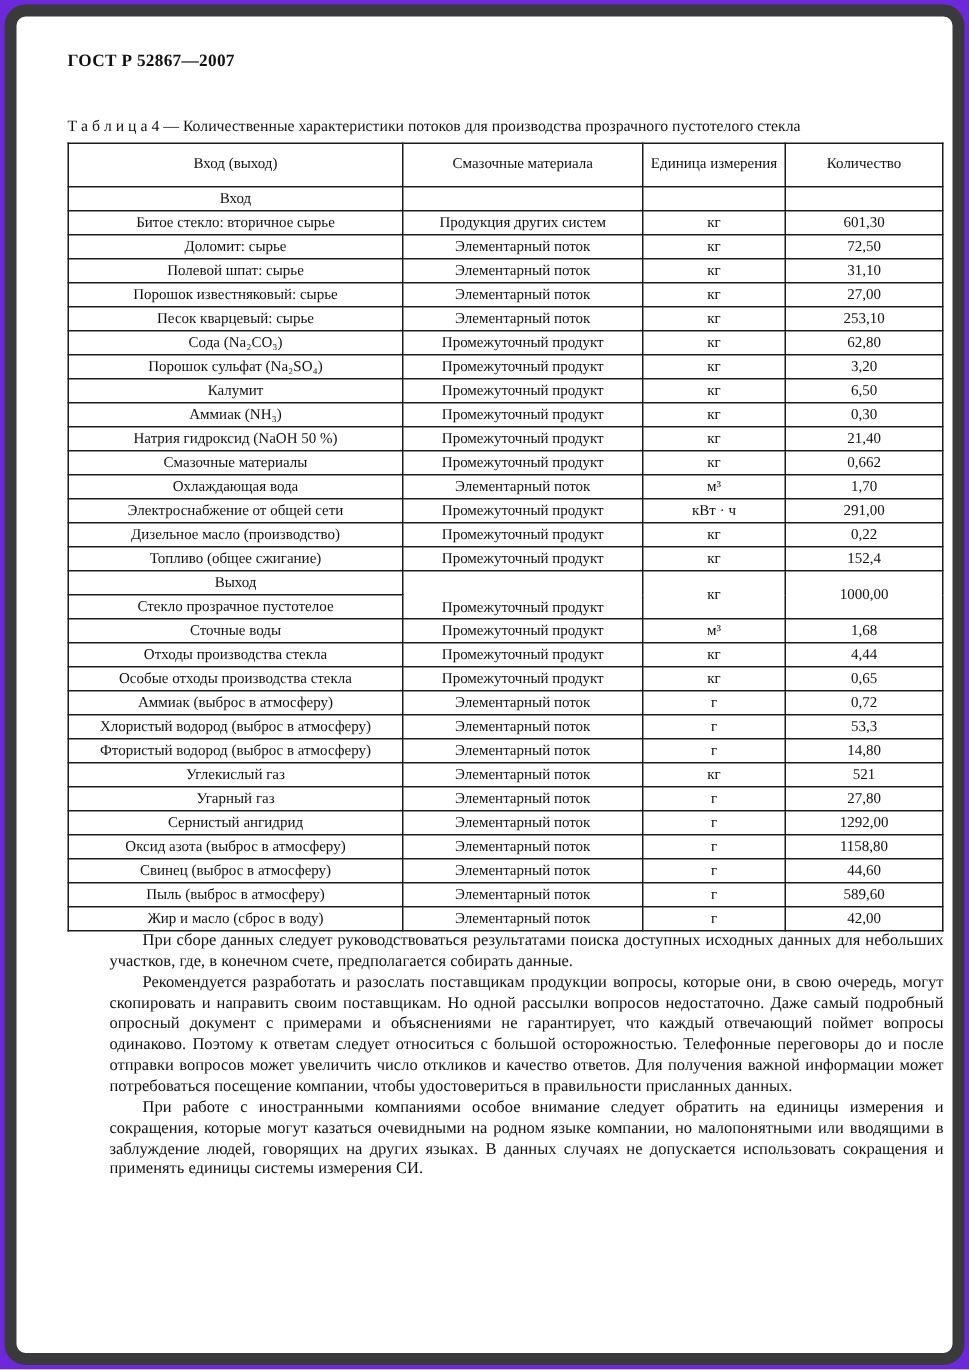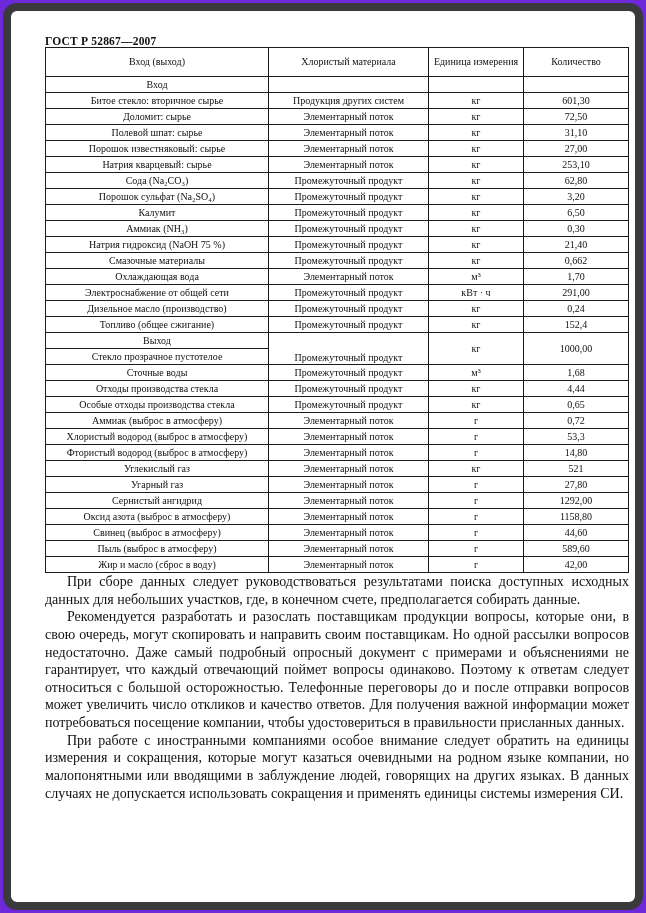--- a/index.html
+++ b/index.html
@@ -14,44 +14,45 @@
   table.flows col.w0{width:223px;}
   table.flows col.w1{width:160px;}
   table.flows col.w2{width:95px;}
   table.flows col.w3{width:105px;}
   table.flows th, table.flows td{border:1px solid #1a1a1a;text-align:center;vertical-align:middle;
         padding:0 3px;line-height:1.15;overflow:hidden;}
   table.flows th{font-weight:normal;height:28px;font-size:10px;}
   table.flows td{height:15px;}
   table.flows td.vbot{vertical-align:bottom;padding-bottom:1px;}
   .section-heading{font-size:11px;font-weight:bold;margin-top:10px;text-indent:22px;}
-  .body-text{font-size:14px;line-height:1.26;text-align:justify;}
+  .body-text{font-size:11px;line-height:1.26;text-align:justify;margin-left:28px;}
   .body-text .para{margin:0;text-indent:22px;}
   .page-number{font-size:11px;margin-top:16px;}
 </style>
 </head>
 <body>
 
 <div class="screen">
   <div class="page">
 
     <div class="doc-header">ГОСТ Р 52867—2007</div>
 
+    <div class="table-caption">Т а б л и ц а   4 — Количественные характеристики потоков для производства прозрачного пустотелого стекла</div>
 
     <table class="flows">
       <colgroup>
         <col class="w0">
           <col class="w1">
           <col class="w2">
           <col class="w3">
       </colgroup>
       <thead>
         <tr>
           <th>Вход (выход)</th>
-          <th>Хлористый  материала</th>
+          <th>Смазочные  материала</th>
           <th>Единица измерения</th>
           <th>Количество</th>
         </tr>
       </thead>
       <tbody>
           <tr>
             <td class="c0">Вход</td>
             <td class="c1"></td>
             <td class="c2"></td>
             <td class="c3"></td>
@@ -74,21 +75,21 @@
             <td class="c2">кг</td>
             <td class="c3">31,10</td>
           </tr>
           <tr>
             <td class="c0">Порошок  известняковый:  сырье</td>
             <td class="c1">Элементарный поток</td>
             <td class="c2">кг</td>
             <td class="c3">27,00</td>
           </tr>
           <tr>
-            <td class="c0">Натрия  кварцевый:  сырье</td>
+            <td class="c0">Песок  кварцевый:  сырье</td>
             <td class="c1">Элементарный поток</td>
             <td class="c2">кг</td>
             <td class="c3">253,10</td>
           </tr>
           <tr>
             <td class="c0">Сода  (Na₂CO₃)</td>
             <td class="c1">Промежуточный  продукт</td>
             <td class="c2">кг</td>
             <td class="c3">62,80</td>
           </tr>
@@ -104,21 +105,21 @@
             <td class="c2">кг</td>
             <td class="c3">6,50</td>
           </tr>
           <tr>
             <td class="c0">Аммиак  (NH₃)</td>
             <td class="c1">Промежуточный  продукт</td>
             <td class="c2">кг</td>
             <td class="c3">0,30</td>
           </tr>
           <tr>
-            <td class="c0">Натрия гидроксид  (NaOH  75 %)</td>
+            <td class="c0">Натрия гидроксид  (NaOH  50 %)</td>
             <td class="c1">Промежуточный  продукт</td>
             <td class="c2">кг</td>
             <td class="c3">21,40</td>
           </tr>
           <tr>
             <td class="c0">Смазочные  материалы</td>
             <td class="c1">Промежуточный  продукт</td>
             <td class="c2">кг</td>
             <td class="c3">0,662</td>
           </tr>
@@ -131,21 +132,21 @@
           <tr>
             <td class="c0">Электроснабжение от общей сети</td>
             <td class="c1">Промежуточный  продукт</td>
             <td class="c2">кВт · ч</td>
             <td class="c3">291,00</td>
           </tr>
           <tr>
             <td class="c0">Дизельное  масло  (производство)</td>
             <td class="c1">Промежуточный  продукт</td>
             <td class="c2">кг</td>
-            <td class="c3">0,24</td>
+            <td class="c3">0,22</td>
           </tr>
           <tr>
             <td class="c0">Топливо  (общее  сжигание)</td>
             <td class="c1">Промежуточный  продукт</td>
             <td class="c2">кг</td>
             <td class="c3">152,4</td>
           </tr>
           <tr>
             <td class="c0">Выход</td>
             <td class="c1 vbot" rowspan="2">Промежуточный  продукт</td>

